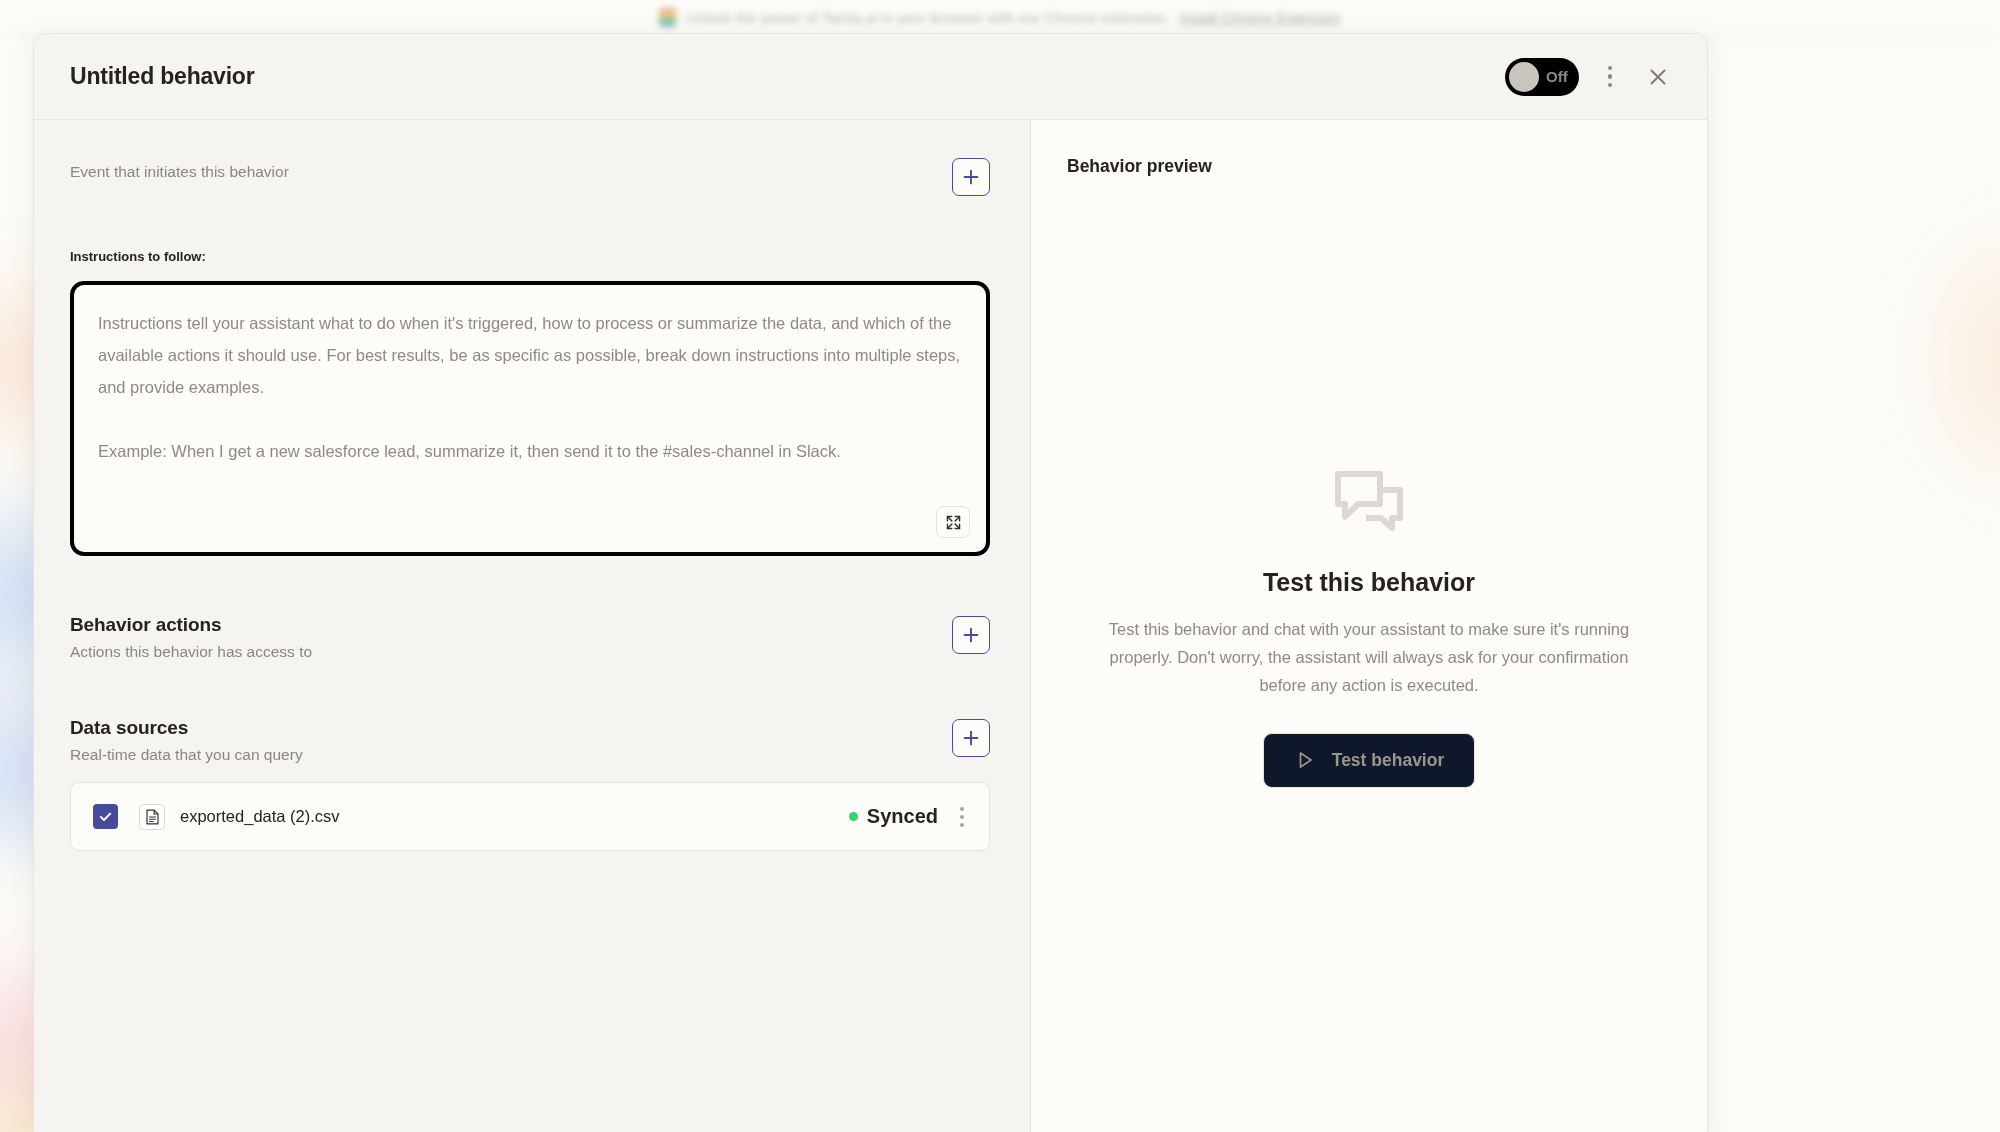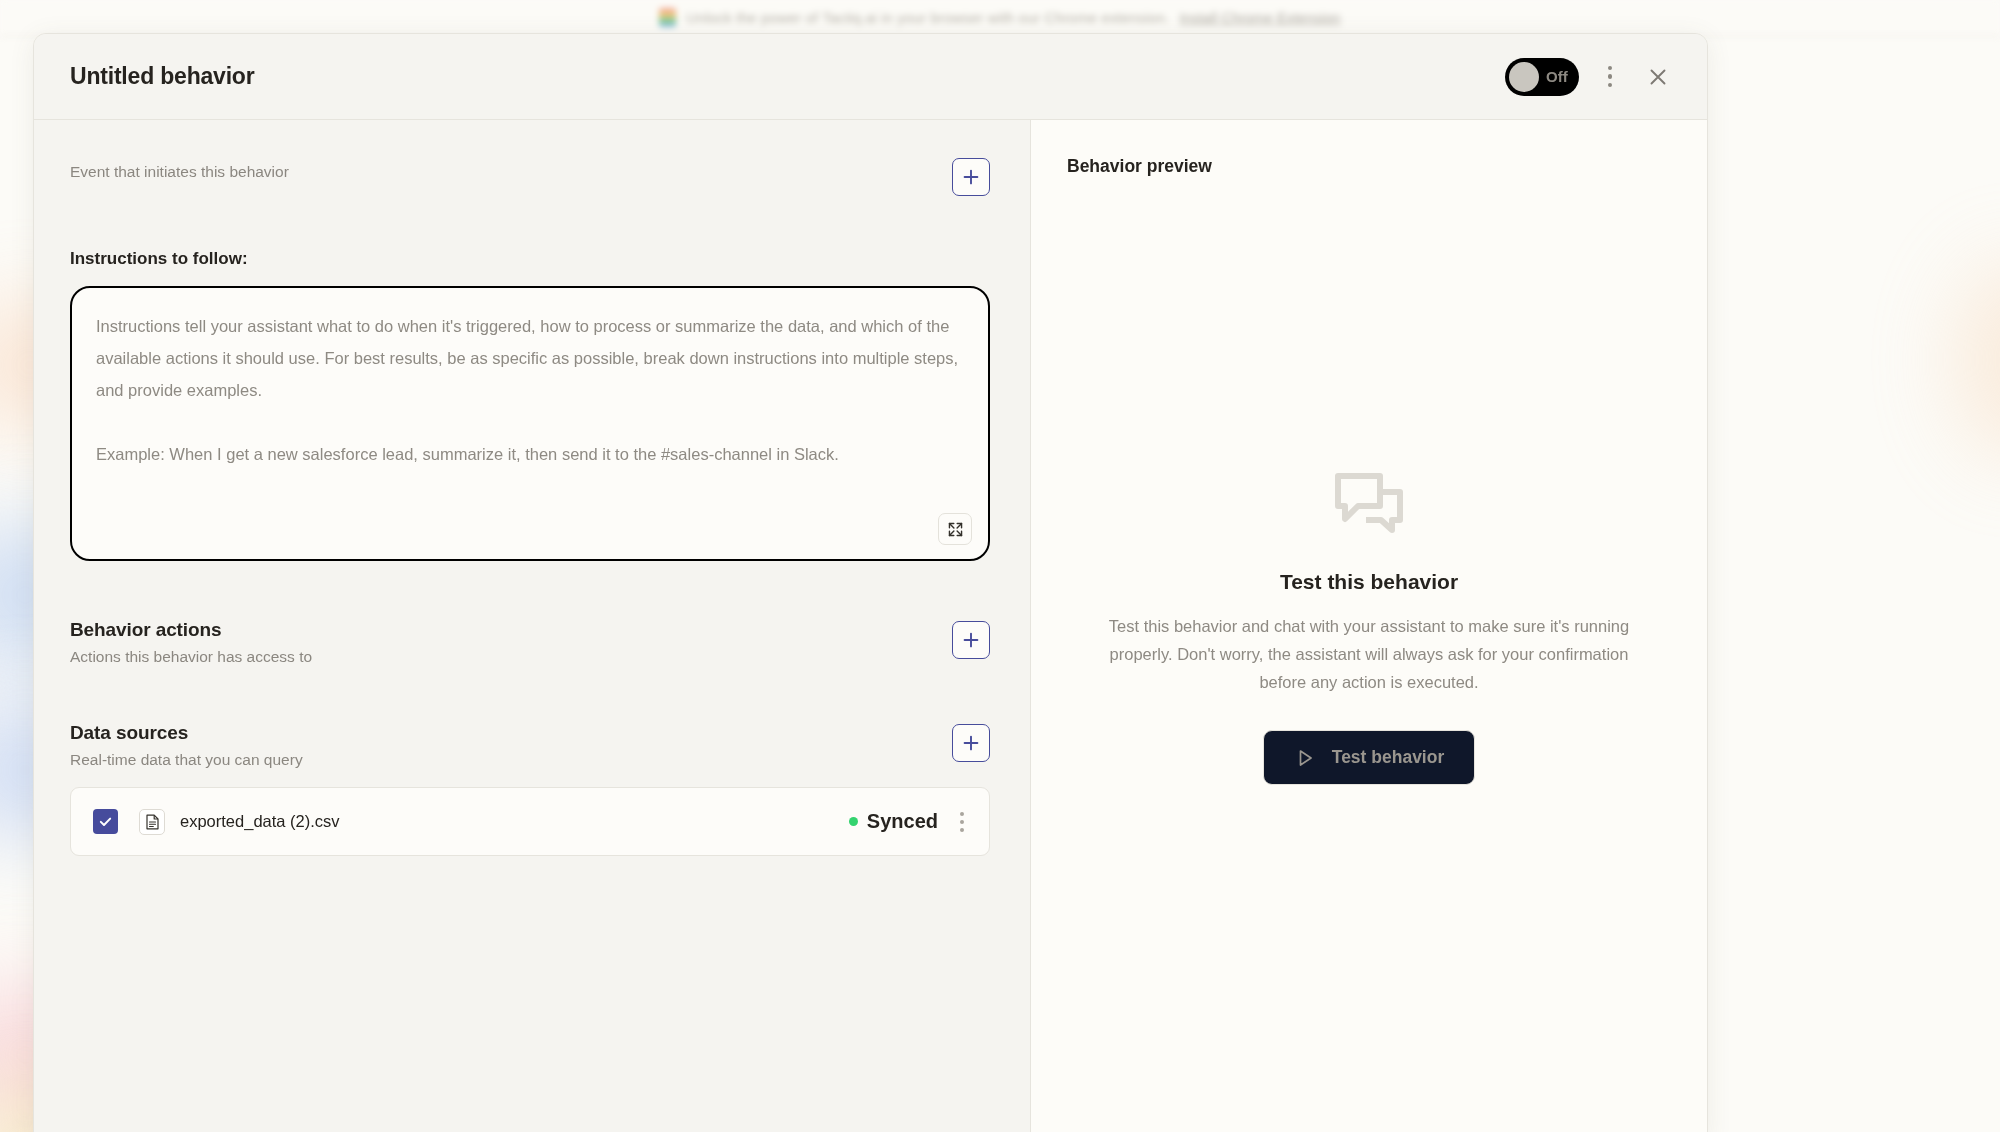--- a/index.html
+++ b/index.html
@@ -177,31 +177,31 @@
     background: #fdfcf9;
     display: flex; align-items: center; justify-content: center;
     cursor: pointer;
     flex: 0 0 38px;
     margin-top: 2px;
   }
   .plus-btn svg { display: block; }
 
   
   #instructions-label {
-    font-size: 17px;
+    font-size: 13px;
     font-weight: bold;
     color: #26231f;
     margin-top: 53px;
   }
   #instructions-box {
     margin-top: 17px;
     height: 275px;
     background: #fdfcf9;
-    border: 2px solid #000000;
-    border-radius: 20px;
+    border: 4px solid #000000;
+    border-radius: 14px;
     position: relative;
     padding: 22px 24px;
   }
   #instructions-placeholder {
     font-size: 16.5px;
     line-height: 32px;
     color: #8e8a83;
     white-space: pre-wrap;
     max-width: 890px;
   }
@@ -272,21 +272,21 @@
   #preview-empty {
     flex: 1;
     display: flex;
     flex-direction: column;
     align-items: center;
     justify-content: center;
     padding-bottom: 60px;
   }
   #chat-icon { margin-bottom: 28px; }
   #empty-title {
-    font-size: 21px;
+    font-size: 25px;
     font-weight: bold;
     color: #26231f;
     margin-bottom: 18px;
   }
   #empty-desc {
     font-size: 16.5px;
     line-height: 28px;
     color: #8e8a83;
     text-align: center;
     max-width: 556px;

